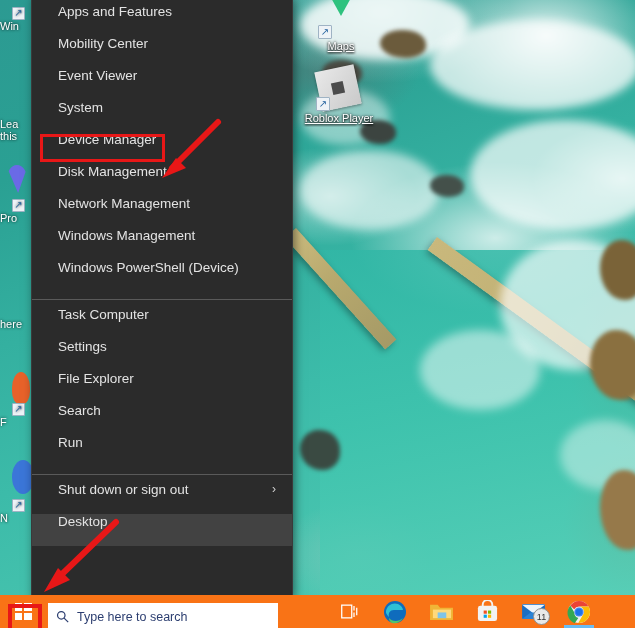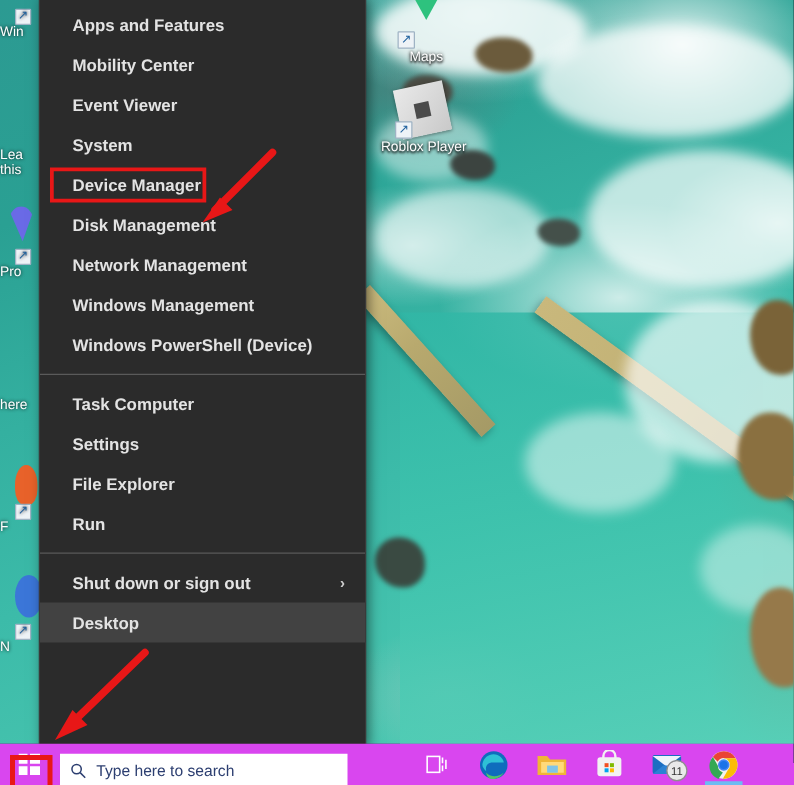--- a/index.html
+++ b/index.html
@@ -47,20 +47,21 @@
     opacity:.85;
   }
 
   
   .dicon{ position:absolute; width:72px; text-align:center; }
   .dicon .glyph{ position:relative; width:42px; height:42px; margin:0 auto 2px; }
   .dicon .lbl{
     font-size:11px; color:#fff; line-height:12px;
     text-shadow:0 0 3px rgba(0,0,0,.95),0 1px 2px rgba(0,0,0,.9);
     word-wrap:break-word;
+    text-decoration:underline;
   }
   .shortcut-badge{
     position:absolute; left:-2px; bottom:-1px; width:14px; height:14px;
     background:#eef3f7; border:1px solid #9fb3c4; border-radius:1px;
     display:flex; align-items:center; justify-content:center;
     font-size:10px; color:#22629e; line-height:1;
   }
   
   .roblox-box{
     width:40px;height:40px;background:linear-gradient(135deg,#e9e9e9,#c9c9c9);
@@ -79,41 +80,41 @@
         text-shadow:0 0 3px rgba(0,0,0,.95); line-height:12px; }
 
   
   #winx{
     position:absolute; left:32px; top:-4px; width:260px; height:602px;
     background:#2b2b2b; color:#d9d9d9;
     box-shadow:0 0 0 1px #3a3a3a, 2px 2px 10px rgba(0,0,0,.55);
     padding-top:8px;
   }
   .mi{
-    height:32px; display:flex; align-items:center;
+    height:32px; display:flex; 
     padding:0 16px 0 26px; font-size:13.5px; color:#e3e3e3;
-    position:relative; cursor:default; white-space:nowrap;font-weight:bold;
+    position:relative; cursor:default; white-space:nowrap;
   }
   .mi.hl{ background:#424242; }
   .mi .chev{ margin-left:auto; font-size:12px; color:#cfcfcf; }
   .sep{ height:1px; background:#5a5a5a; margin:7px 0 7px 0; }
 
   
   #dm-box{
     position:absolute; left:8px; top:2px; right:auto;
     width:125px; height:28px; border:3px solid #e81717; pointer-events:none;
   }
 
   
   .arrow{ position:absolute; pointer-events:none; }
 
   
   #taskbar{
     position:absolute; left:0; right:0; bottom:0; height:33px;
-    background:#d946ef; display:flex; align-items:center;
+    background:#f97316; display:flex; align-items:center;
   }
   #start-btn{
     width:46px; height:33px; display:flex; align-items:center; justify-content:center;
     position:relative;
   }
   .winlogo{
     width:17px;height:17px;display:grid;
     grid-template-columns:1fr 1fr; grid-template-rows:1fr 1fr; gap:2px;
   }
   .winlogo i{ display:block; background:#ffffff; }
@@ -250,20 +251,23 @@
   <div class="mi">
     <span>Task Computer</span>
   </div>
   <div class="mi">
     <span>Settings</span>
   </div>
   <div class="mi">
     <span>File Explorer</span>
   </div>
   <div class="mi">
+    <span>Search</span>
+  </div>
+  <div class="mi">
     <span>Run</span>
   </div>
 
   <div class="sep"></div>
 
   <div class="mi">
     <span>Shut down or sign out</span>
     <span class="chev">›</span>
   </div>
   <div class="mi hl">

